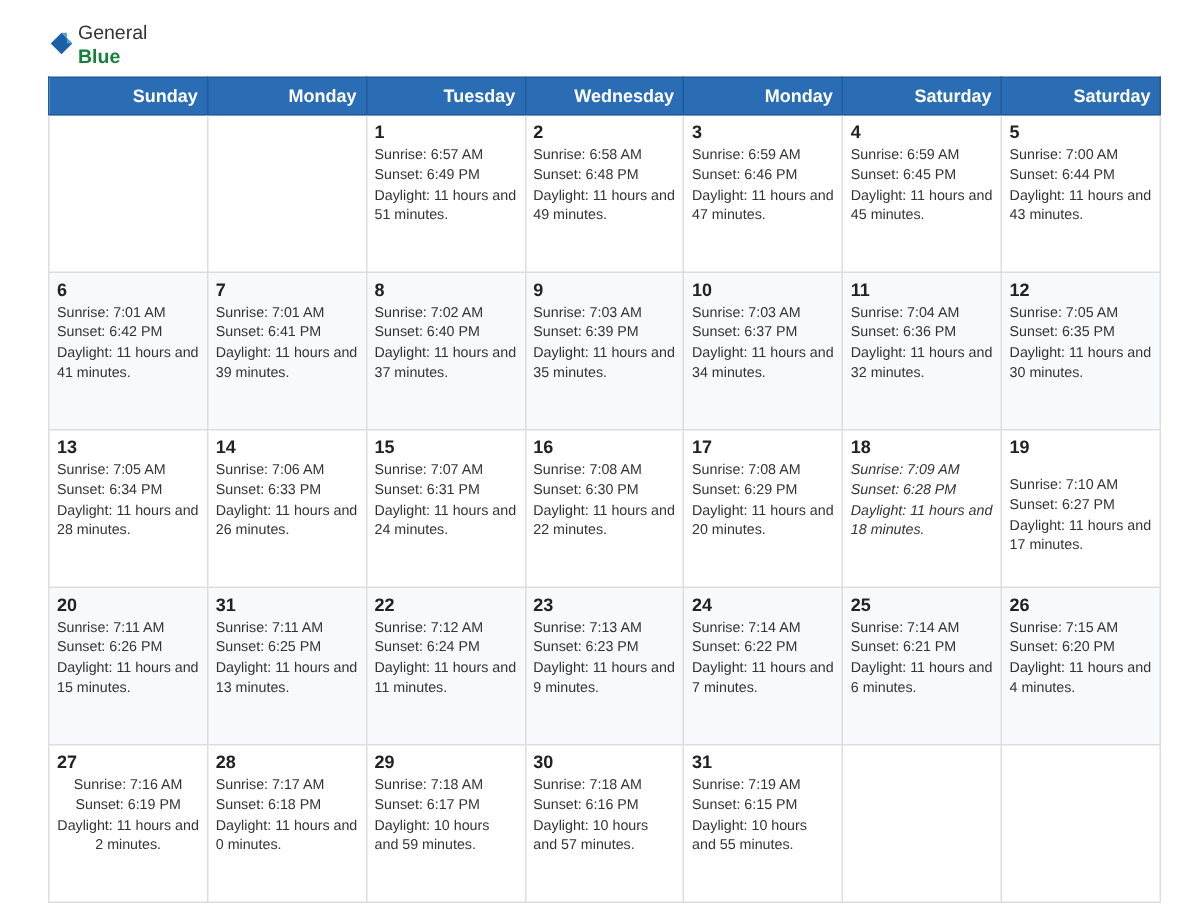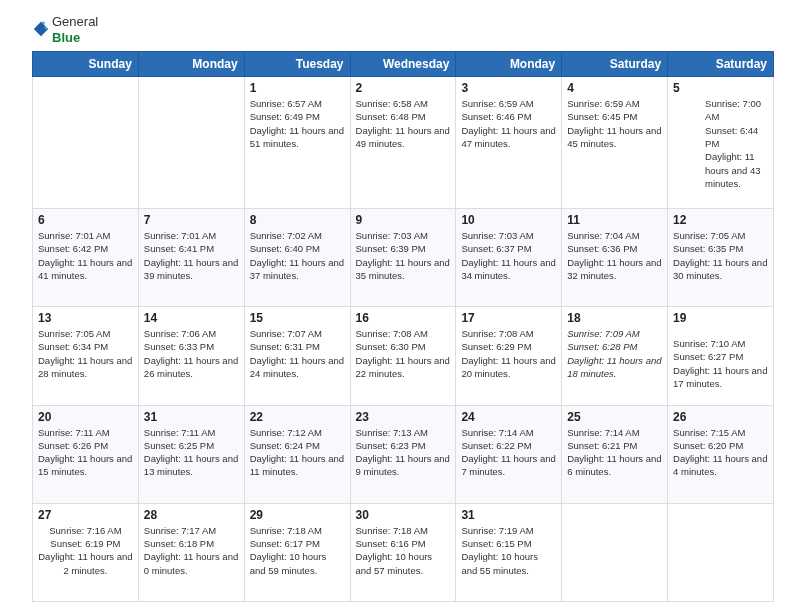--- a/index.html
+++ b/index.html
@@ -151,21 +151,21 @@
 Daylight: 11 hours and 47 minutes.</div>
           </td>
           <td>
             <span class="day-num">4</span>
             <div class="day-info" style="white-space: pre-line;">Sunrise: 6:59 AM
 Sunset: 6:45 PM
 Daylight: 11 hours and 45 minutes.</div>
           </td>
           <td>
             <span class="day-num">5</span>
-            <div class="day-info" style="white-space: pre-line; margin-left: 32px;">Sunrise: 7:00 AM
+            <div class="day-info" style="white-space: pre-line;">Sunrise: 7:00 AM
 Sunset: 6:44 PM
 Daylight: 11 hours and 43 minutes.</div>
           </td>
         </tr>
         <tr>
           <td>
             <span class="day-num">6</span>
             <div class="day-info" style="white-space: pre-line;">Sunrise: 7:01 AM
 Sunset: 6:42 PM
 Daylight: 11 hours and 41 minutes.</div>

